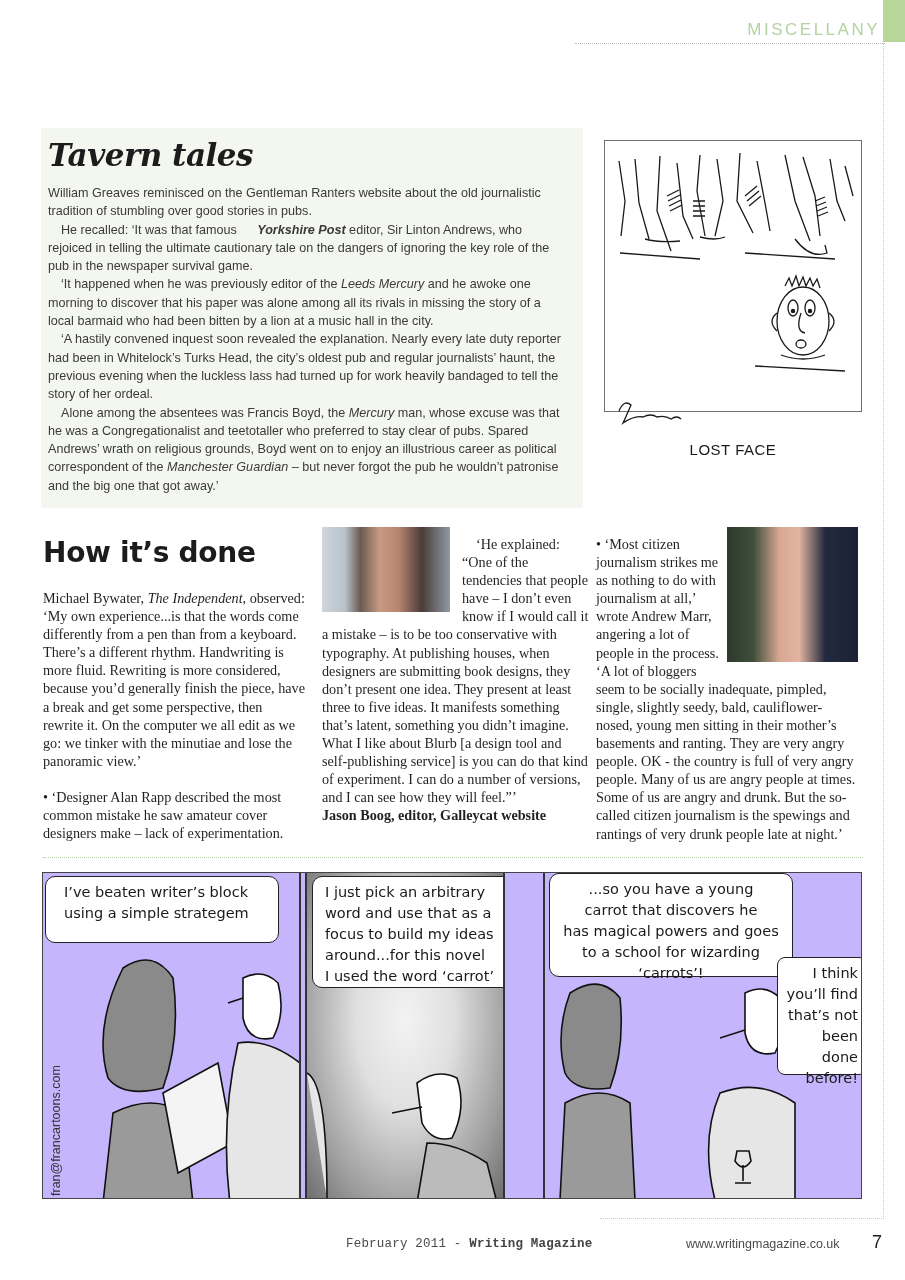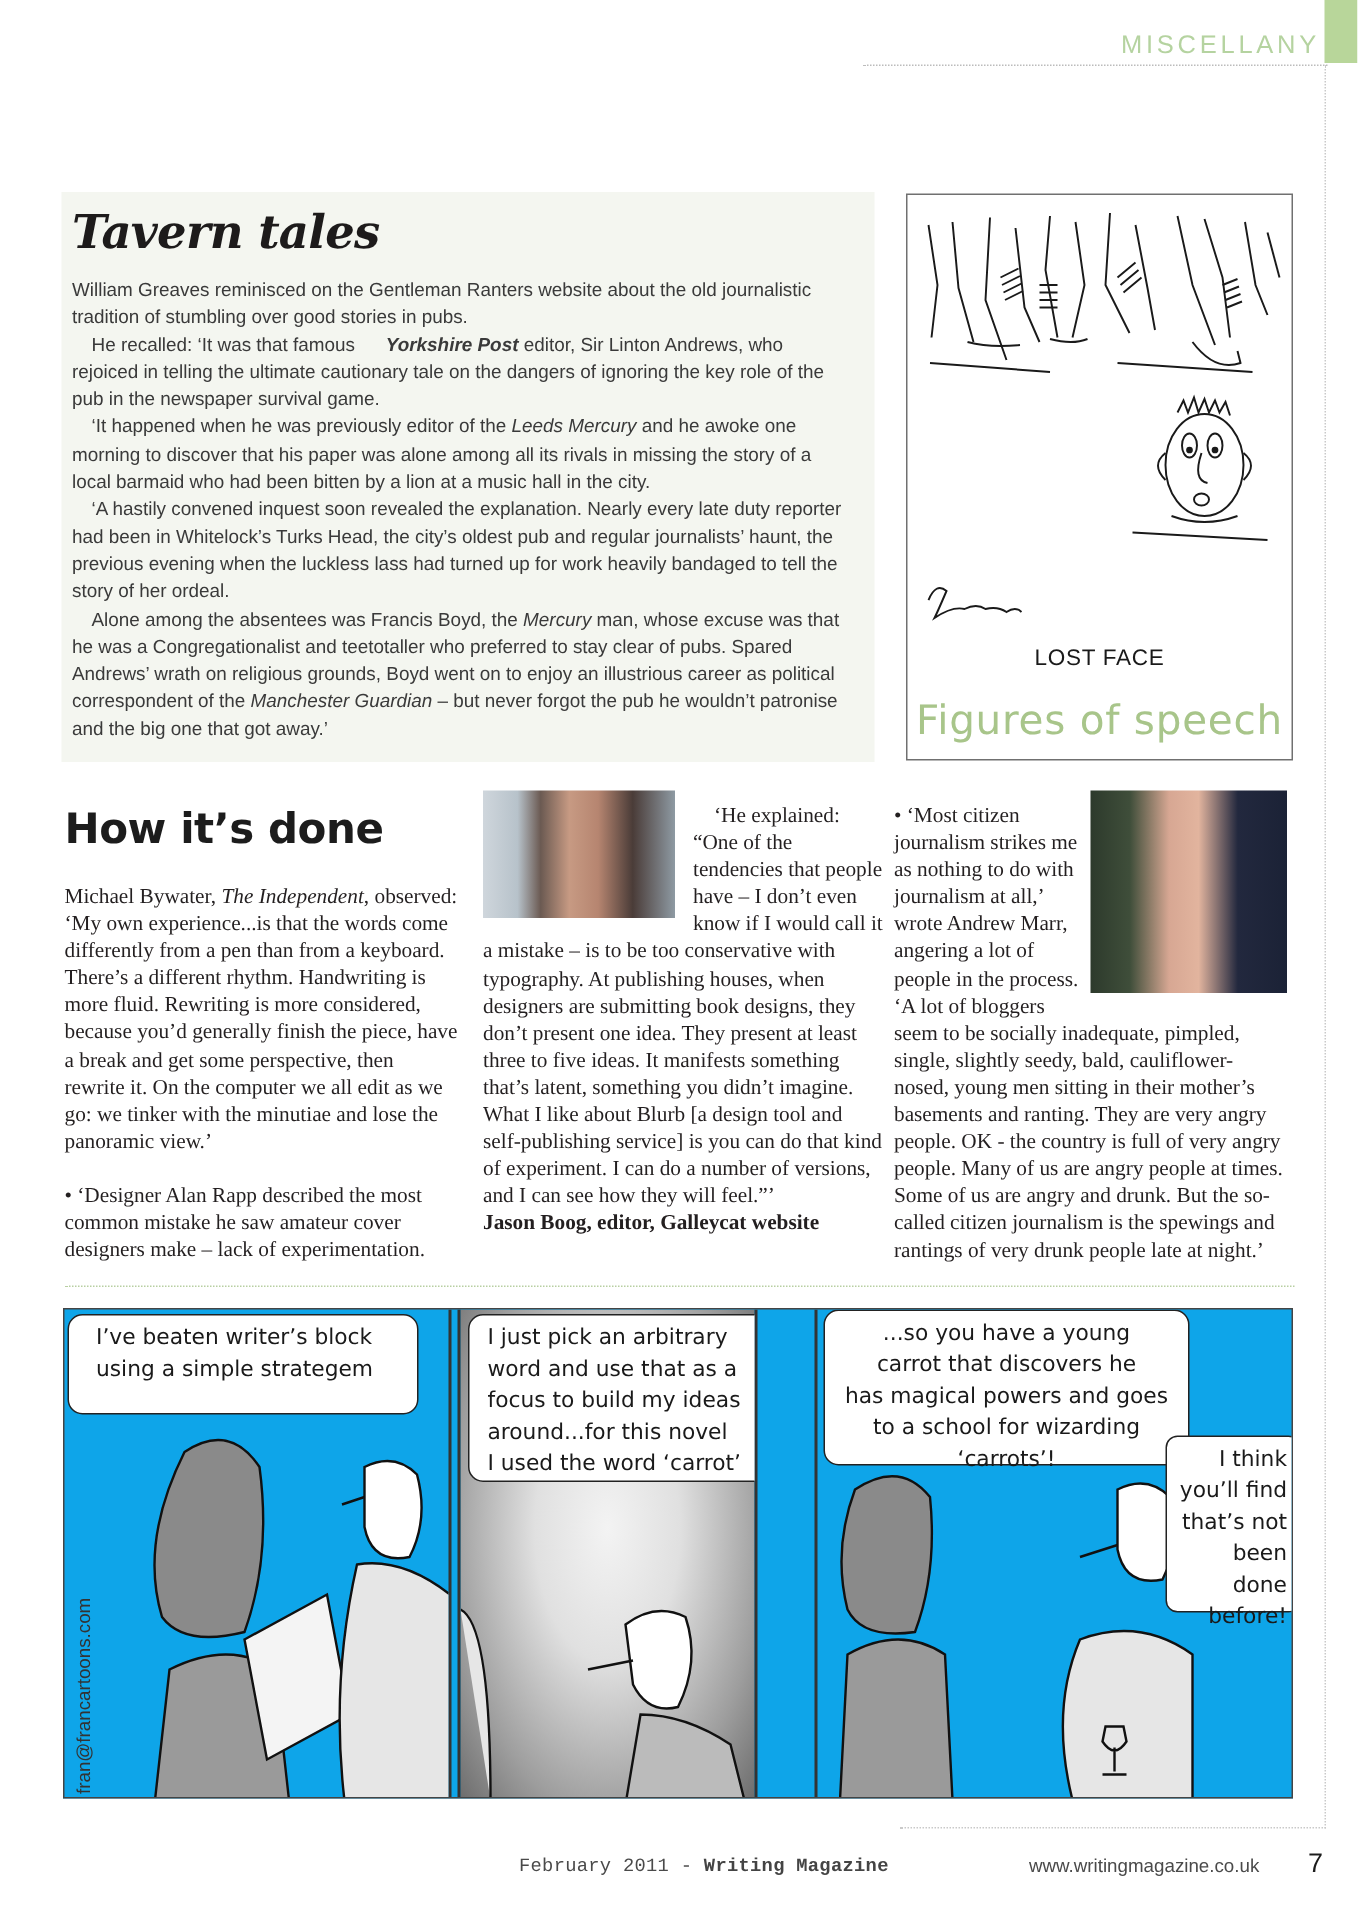--- a/index.html
+++ b/index.html
@@ -15,42 +15,42 @@
 
   
   .tavern { position: absolute; left: 41px; top: 128px; width: 542px; height: 380px; background: #f4f6f0; padding: 10px 19px 0 7px; }
   .tavern h2 { font-family: "DejaVu Serif", serif; font-style: italic; font-weight: bold; font-size: 31px; letter-spacing: -0.5px; color: #1d1b1b; margin: 0 0 12px 0; line-height: 34px; }
   .tavern p { font-family: "Liberation Sans", sans-serif; font-size: 12.6px; line-height: 18.3px; color: #3a3a3a; }
   .tavern p.ind { text-indent: 13px; }
   .tavern em { font-style: italic; }
   .tavern strong { font-weight: bold; font-style: italic; margin-left: 17px; }
 
   
-  .figbox { position: absolute; left: 604px; top: 129px; width: 258px; height: 378px; border: 1.5px solid #707070; background: #fff; }
+  .figbox { position: absolute; left: 604px; top: 140px; width: 258px; height: 272px; border: 1.5px solid #707070; background: #fff; }
   .figbox svg { position: absolute; left: 0; top: 0; }
   .fig-caption { position: absolute; left: 0; width: 100%; top: 300px; text-align: center; font-family: "Liberation Sans", sans-serif; font-size: 15px; letter-spacing: 0.5px; color: #1a1a1a; }
   .fig-series { position: absolute; left: 0; width: 100%; top: 335px; text-align: center; font-family: "DejaVu Sans", sans-serif; font-size: 27px; color: #a8c58a; letter-spacing: 0.5px; }
 
   
   .how-title { position: absolute; left: 43px; top: 536px; font-family: "DejaVu Sans", sans-serif; font-weight: bold; font-size: 28px; color: #1c1c1c; letter-spacing: -0.3px; }
   .col { position: absolute; font-family: "Liberation Serif", serif; font-size: 14.2px; line-height: 18.1px; color: #231f20; }
   .col p { margin: 0; }
   .col1 { left: 43px; top: 589px; width: 262px; }
   .col2 { left: 322px; top: 535px; width: 268px; }
   .col3 { left: 596px; top: 535px; width: 262px; }
   .gap { height: 18px; }
   .portrait1 { float: left; width: 128px; height: 85px; margin: -8px 12px 2px 0; background: linear-gradient(90deg, #cfd6dc 0%, #b7c2ca 18%, #6b5a52 30%, #c79a83 45%, #b68570 60%, #4a3c38 78%, #8e9aa3 100%); position: relative; overflow: hidden; }
   .portrait2 { float: right; width: 131px; height: 135px; margin: -8px 0 2px 8px; background: linear-gradient(90deg, #2d3a2c 0%, #3f4e3a 20%, #d7a793 40%, #e2b49e 55%, #22283e 75%, #1b2236 100%); position: relative; overflow: hidden; }
   .col2 .lead { text-indent: 14px; }
   .col2 .byline { font-weight: bold; }
 
   .mid-rule { position: absolute; top: 857px; left: 43px; width: 820px; border-top: 1.5px dotted #b8cfa2; }
 
   
-  .comic { position: absolute; left: 42px; top: 872px; width: 820px; height: 327px; border: 1.5px solid #444; background: #0ea5e9; overflow: hidden; }
+  .comic { position: absolute; left: 42px; top: 872px; width: 820px; height: 327px; border: 1.5px solid #444; background: #c4b5fd; overflow: hidden; }
   .panel { position: absolute; top: 0; height: 100%; overflow: hidden; }
   .panel1 { left: 0; width: 258px; border-right: 2px solid #333; }
   .panel2 { left: 262px; width: 200px; border-right: 2px solid #333; border-left: 2px solid #333; background: radial-gradient(ellipse at 50% 45%, #f3f3f3 0%, #e0e0e0 35%, #9e9e9e 75%, #6e6e6e 100%); }
   .panel3 { left: 500px; width: 320px; border-left: 2px solid #333; }
   .bubble { position: absolute; background: #fff; border: 1.5px solid #222; border-radius: 10px; font-family: "DejaVu Sans", sans-serif; font-size: 14.5px; line-height: 21px; color: #1a1a1a; padding: 5px 8px; white-space: pre-line; }
   .b1 { left: 2px; top: 3px; width: 234px; height: 67px; padding-left: 18px; }
   .b2 { left: 5px; top: 3px; width: 222px; height: 112px; padding-left: 12px; }
   .b3 { left: 4px; top: 0px; width: 244px; height: 104px; text-align: center; }
   .b4 { left: 232px; top: 84px; width: 90px; height: 118px; text-align: right; border-radius: 8px; }
   .credit { position: absolute; left: 8px; bottom: 6px; font-family: "Liberation Sans", sans-serif; font-size: 12.5px; color: #333; transform: rotate(-90deg); transform-origin: left bottom; white-space: nowrap; left: 20px; bottom: 2px; }
@@ -118,21 +118,20 @@
       <path d="M196 172 q-6 18 4 20"></path>
       <ellipse cx="196" cy="203" rx="5" ry="4"></ellipse>
       <path d="M180 145 l4 -8 l3 8 l4 -10 l3 10 l4 -9 l3 9 l4 -8 l3 8 l4 -7 l3 9"></path>
       <path d="M176 214 q22 8 44 0"></path>
         <path d="M150 225 L240 230"></path>
 
       <path d="M14 270 q5 -12 12 -6 q-6 14 -8 18 q12 -8 20 -6 q8 -4 14 0 q8 -2 14 2 q6 -4 10 0"></path>
     </g>
   </svg>
   <div class="fig-caption">LOST FACE</div>
-  <div class="fig-series">Figures of speech</div>
 </div>
 
 <div class="how-title">How it’s done</div>
 
 <div class="col col1">
   <p><span>Michael Bywater, </span><em>The Independent</em><span>, observed: ‘My own experience...is that the words come differently from a pen than from a keyboard. There’s a different rhythm. Handwriting is more fluid. Rewriting is more considered, because you’d generally finish the piece, have a break and get some perspective, then rewrite it. On the computer we all edit as we go: we tinker with the minutiae and lose the panoramic view.’</span></p>
   <div class="gap"></div>
   <p>• ‘Designer Alan Rapp described the most common mistake he saw amateur cover designers make – lack of experimentation.</p>
 </div>
 

